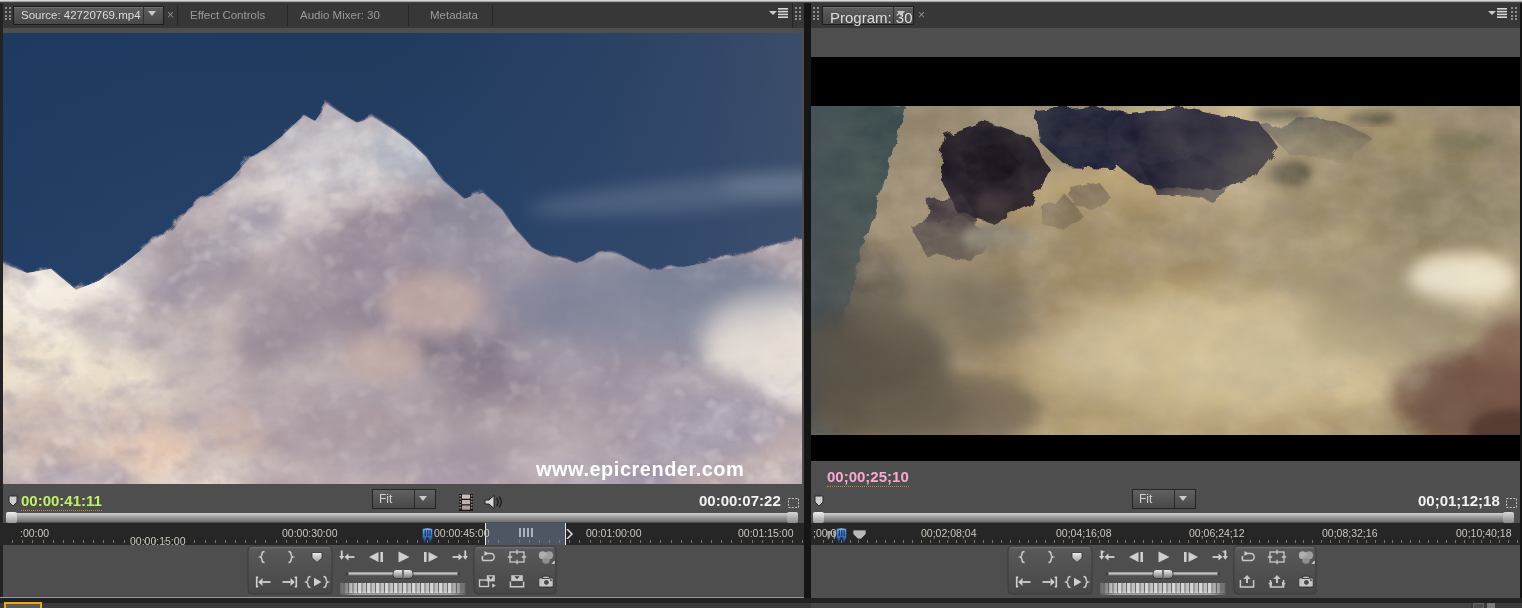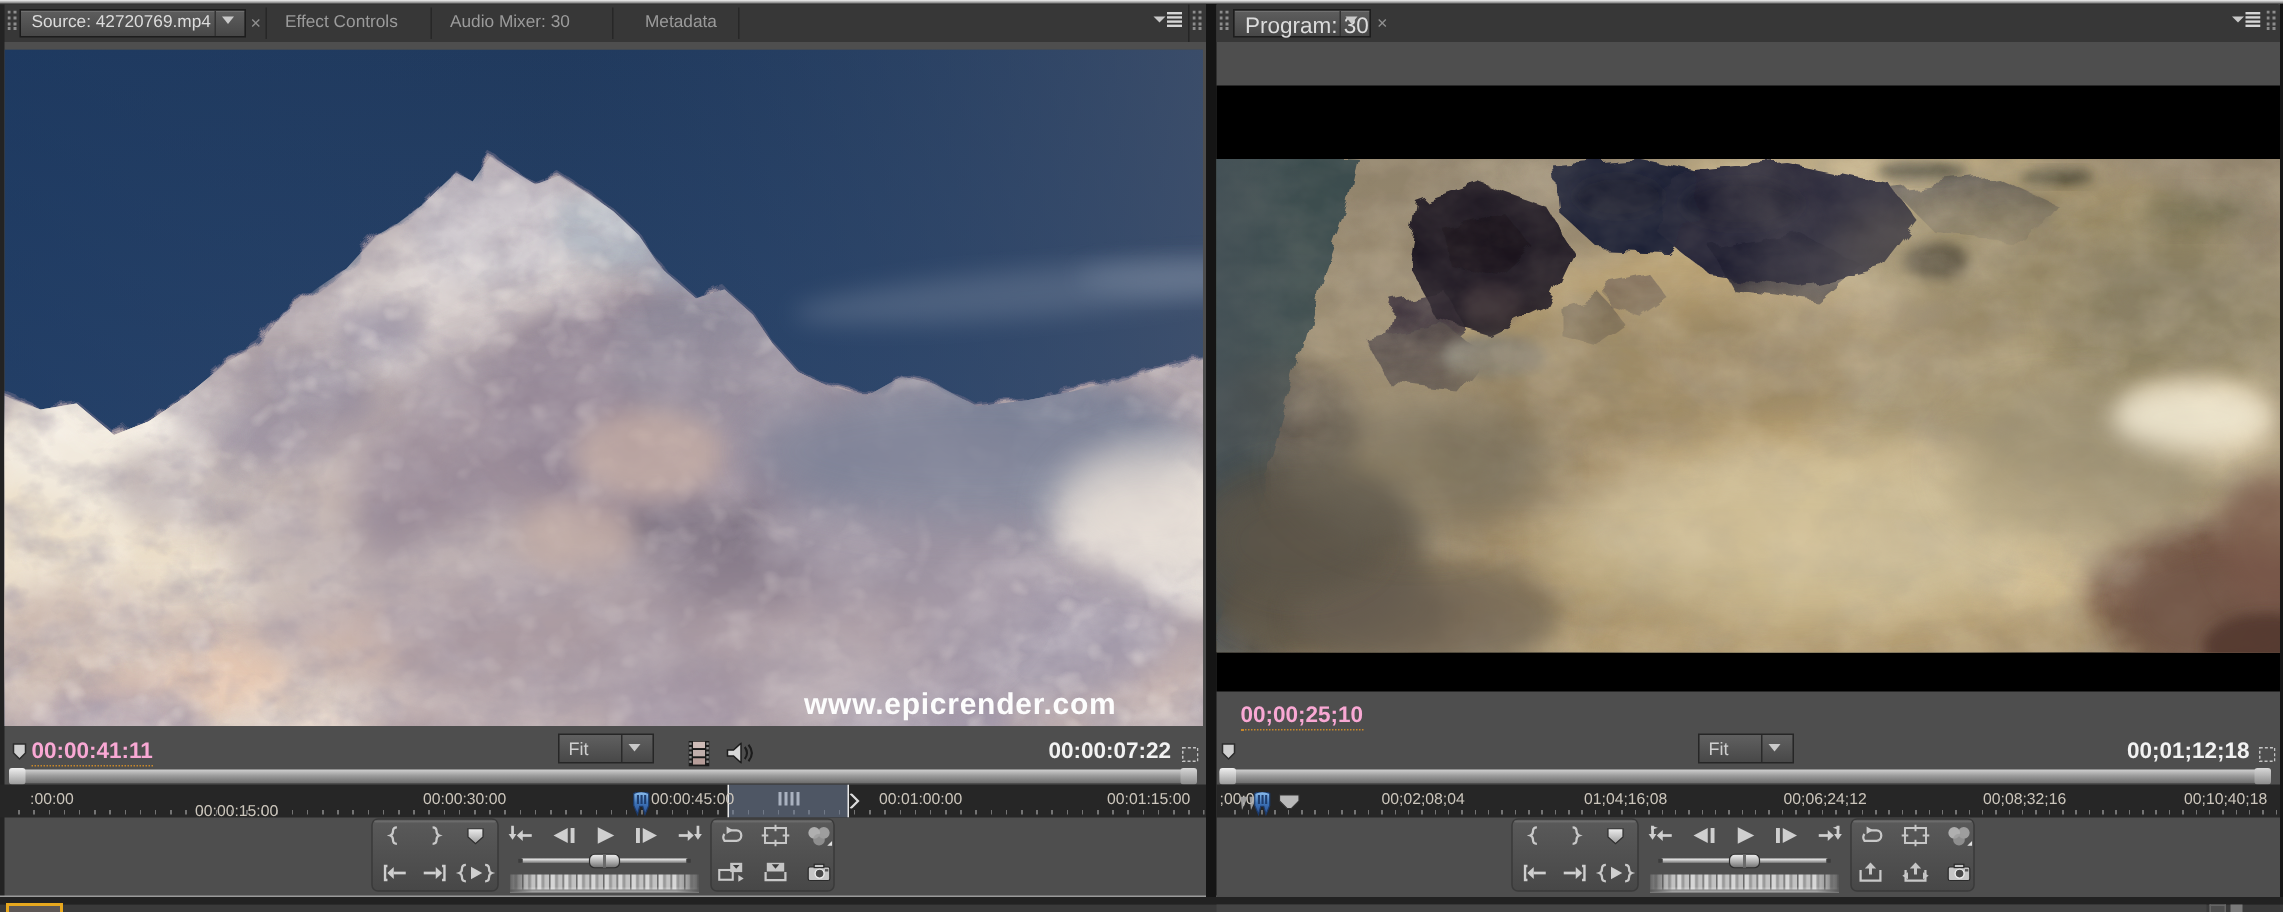--- a/index.html
+++ b/index.html
@@ -346,21 +346,21 @@
 <ellipse cx="575" cy="205" rx="85" ry="50" fill="#968c72" filter="url(#b14)" opacity="0.55"></ellipse>
 <ellipse cx="650" cy="172" rx="52" ry="20" fill="#f0e8d2" filter="url(#b8)" opacity="0.85"></ellipse>
 <ellipse cx="135" cy="205" rx="85" ry="50" fill="#6e6758" filter="url(#b14)" opacity="0.55"></ellipse>
 <ellipse cx="705" cy="255" rx="38" ry="45" fill="#7a5748" filter="url(#b8)" opacity="0.6"></ellipse>
 <ellipse cx="700" cy="325" rx="42" ry="22" fill="#53382f" filter="url(#b4)" opacity="0.85"></ellipse>
 </svg>
 
 <svg class="a" style="left:8px;top:495px" width="10" height="12">
     <path d="M1,1 h8 v6 l-4,4 l-4,-4 z" fill="#cfcfcf" stroke="#2b2b2b" stroke-width="1"></path>
   </svg>
-<div class="a tc" style="left:21px;top:492px;color:#f9a8d4;border-bottom:1px dotted #c8882a;padding-bottom:1px">00:00:41:11</div>
+<div class="a tc" style="left:21px;top:492px;color:#bef264;border-bottom:1px dotted #c8882a;padding-bottom:1px">00:00:41:11</div>
 <div class="a" style="left:372px;top:489px;width:64px;height:20px;background:linear-gradient(#606060,#484848);border:1px solid #262626"></div>
 <div class="a" style="left:379px;top:492px;font-size:12px;color:#d0d0d0">Fit</div>
 <div class="a" style="left:414px;top:490px;width:1px;height:18px;background:#2a2a2a"></div>
 <div class="a" style="left:419px;top:496px;width:0;height:0;border-left:4px solid transparent;border-right:4px solid transparent;border-top:5px solid #c9c9c9"></div>
 <svg class="a" style="left:459px;top:494px" width="14" height="17">
  <rect x="0" y="0" width="14" height="17" fill="#1a1a1a"></rect>
  <rect x="3" y="0.5" width="8" height="4.2" fill="#cfbcb8"></rect>
     <rect x="3" y="6" width="8" height="4.2" fill="#c0aeab"></rect>
     <rect x="3" y="11.5" width="8" height="4.2" fill="#b69d99"></rect>
  <g fill="#888">
@@ -436,21 +436,21 @@
     <path d="M1.5,1 Q6.5,-1.5 11.5,1 L11.5,9 L9,15 L7.5,9.5 L5.5,9.5 L4,15 L1.5,9 Z" fill="url(#ph)" stroke="#1c3a6a" stroke-width="0.8"></path>
     <rect x="3.6" y="2" width="1.4" height="6" fill="#1e3d6e"></rect>
       <rect x="6" y="2" width="1.4" height="6" fill="#1e3d6e"></rect>
       <rect x="8.4" y="2" width="1.4" height="6" fill="#1e3d6e"></rect>
   </svg>
 </div>
 <div id="rulR" class="a" style="left:811px;top:523px;width:709px;height:22px;background:#262626;overflow:hidden">
   <div class="a" style="left:4px;top:17px;width:705px;height:3px;background:repeating-linear-gradient(90deg,transparent 0px,transparent 7.9px,#747474 7.9px,#747474 8.9px)"></div>
   <div class="a rlbl" style="left:2px;top:4px">;00;00</div>
   <div class="a rlbl" style="left:110px;top:4px">00;02;08;04</div>
-  <div class="a rlbl" style="left:245px;top:4px">01;04;16;08</div>
+  <div class="a rlbl" style="left:245px;top:4px">00;04;16;08</div>
   <div class="a rlbl" style="left:378px;top:4px">00;06;24;12</div>
   <div class="a rlbl" style="left:511px;top:4px">00;08;32;16</div>
   <div class="a rlbl" style="left:645px;top:4px">00;10;40;18</div>
   <svg class="a" style="left:14px;top:8px" width="18" height="10">
       <path d="M2,0 l5,0 -4,9 z" fill="#b0b0b0" opacity="0.85"></path>
       <path d="M8,0 l5,0 -4,9 z" fill="#b0b0b0" opacity="0.85"></path>
     </svg>
   <svg class="a" style="left:41px;top:6px" width="16" height="11">
       <path d="M1,1 h13 v4 l-5,5 h-3 l-5,-5 z" fill="#b9b9b9" stroke="#333" stroke-width="0.8"></path>
     </svg>

